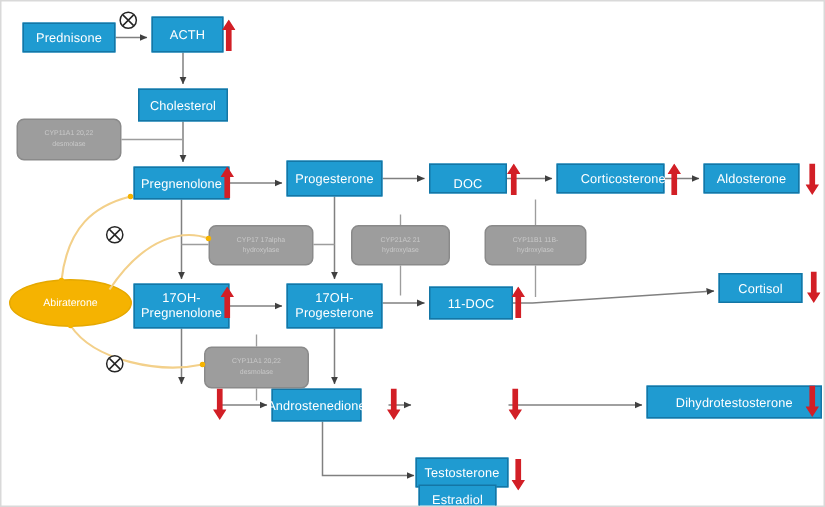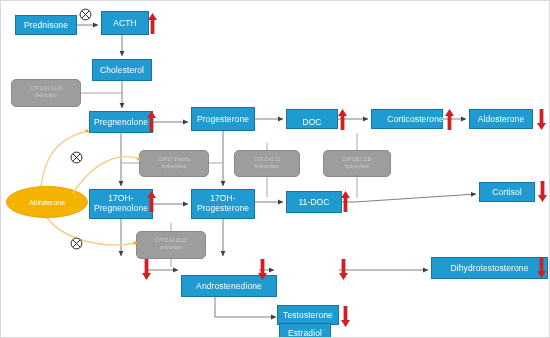--- a/index.html
+++ b/index.html
@@ -189,21 +189,21 @@
   <div class="node two-line" style="left:190px;top:188px;width:64px;height:30px;flex-direction:column;">
     <span>17OH-</span>
     <span>Progesterone</span>
   </div>
   <div class="node" style="left:285px;top:190px;width:56px;height:22px;text-align:center;">
     <span>11-DOC</span>
   </div>
   <div class="node" style="left:478px;top:181px;width:56px;height:20px;">
     <span>Cortisol</span>
   </div>
-  <div class="node" style="left:180px;top:258px;width:96px;height:22px;margin-top:16px;">
+  <div class="node" style="left:180px;top:258px;width:60px;height:22px;">
     <span>Androstenedione</span>
   </div>
   <div class="node" style="left:276px;top:259px;width:62px;height:20px;margin-top:45px;">
     <span>Testosterone</span>
   </div>
   <div class="node" style="left:430px;top:256px;width:117px;height:22px;">
     <span>Dihydrotestosterone</span>
   </div>
   <div class="node" style="left:278px;top:322px;width:52px;height:20px;">
     <span>Estradiol</span>

